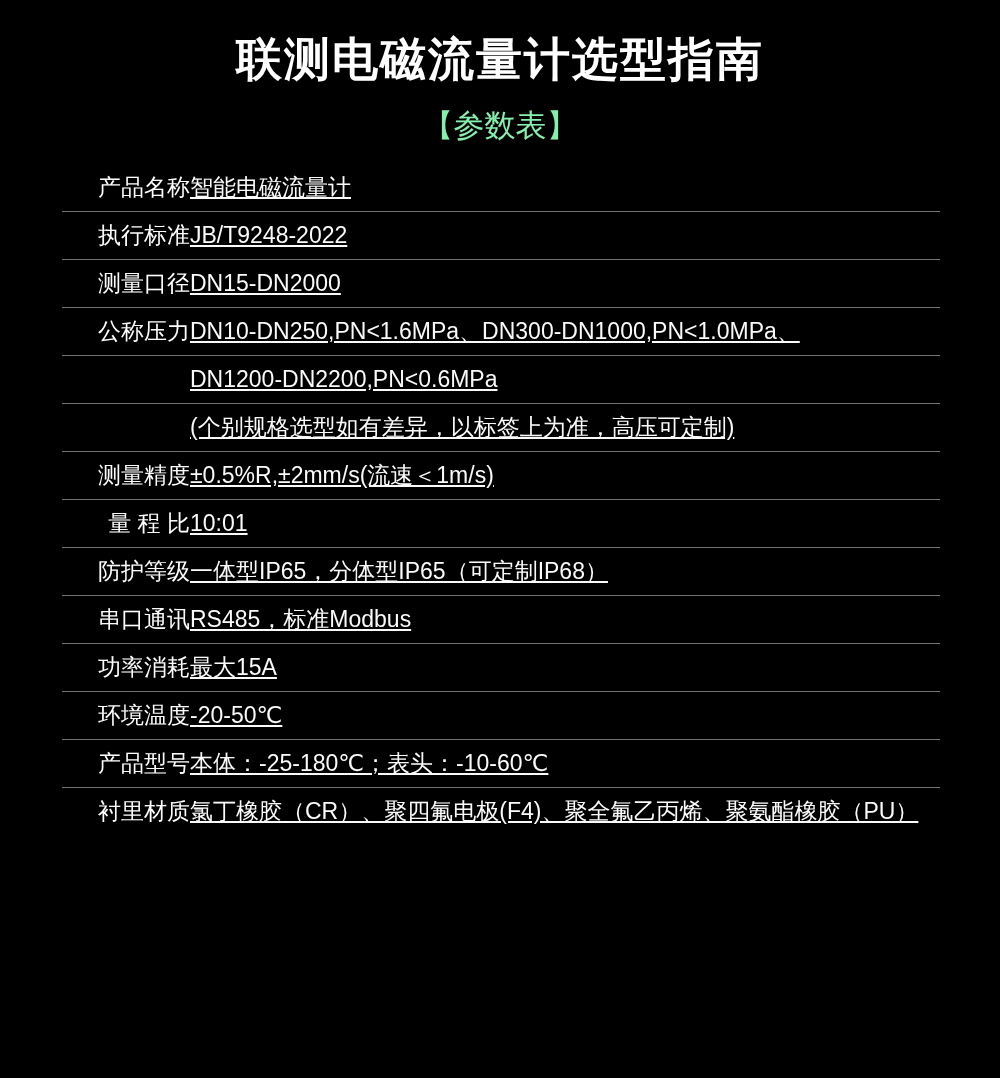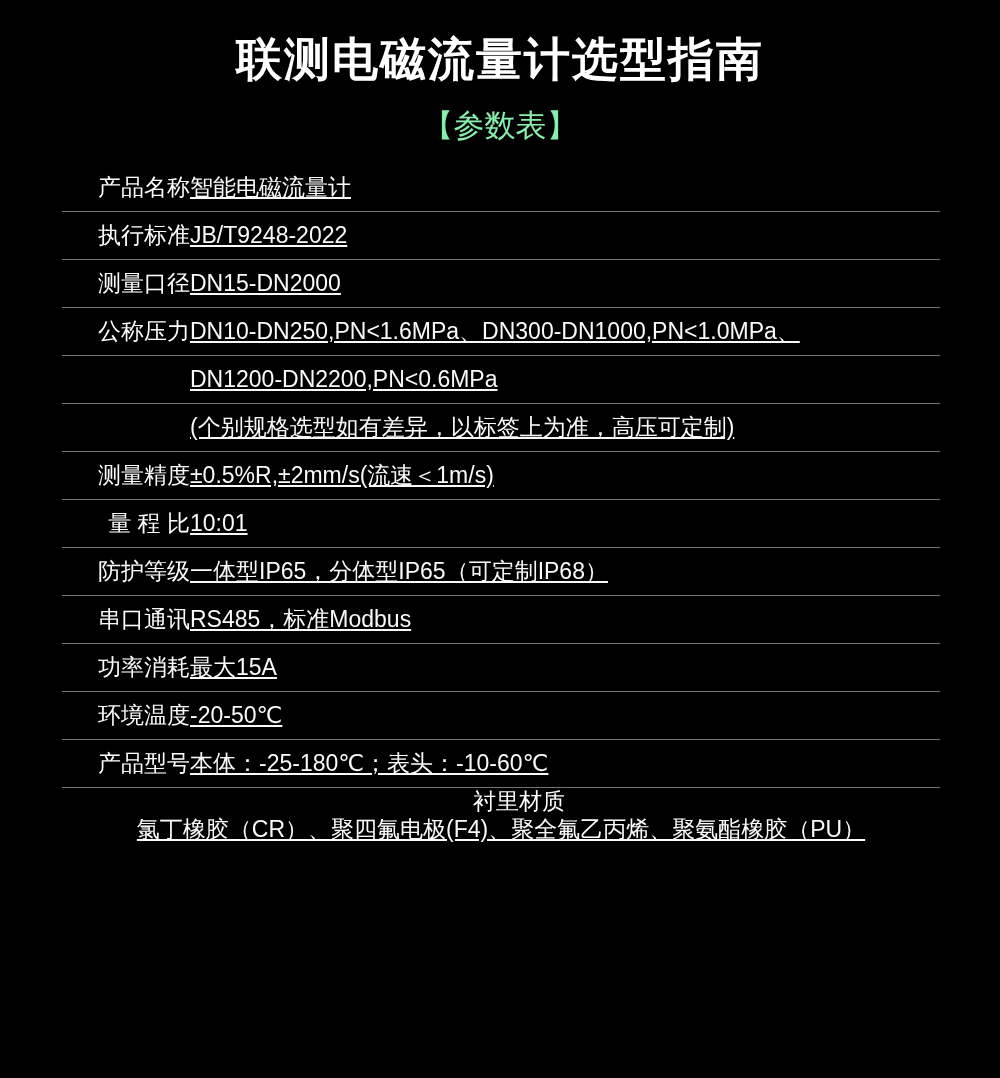--- a/index.html
+++ b/index.html
@@ -40,21 +40,20 @@
     display: flex;
     align-items: center;
     height: 48px;
     border-bottom: 1px solid #737373;
     font-size: 23px;
     line-height: 1.2;
     text-align: right;
   }
   .row:last-child {
     border-bottom: none;
-    flex-direction: column;
   }
   .label {
     width: 128px;
     flex-shrink: 0;
     font-weight: 500;
     color: #fdfdfd;
     white-space: nowrap;
   }
   .value {
     font-weight: 400;

